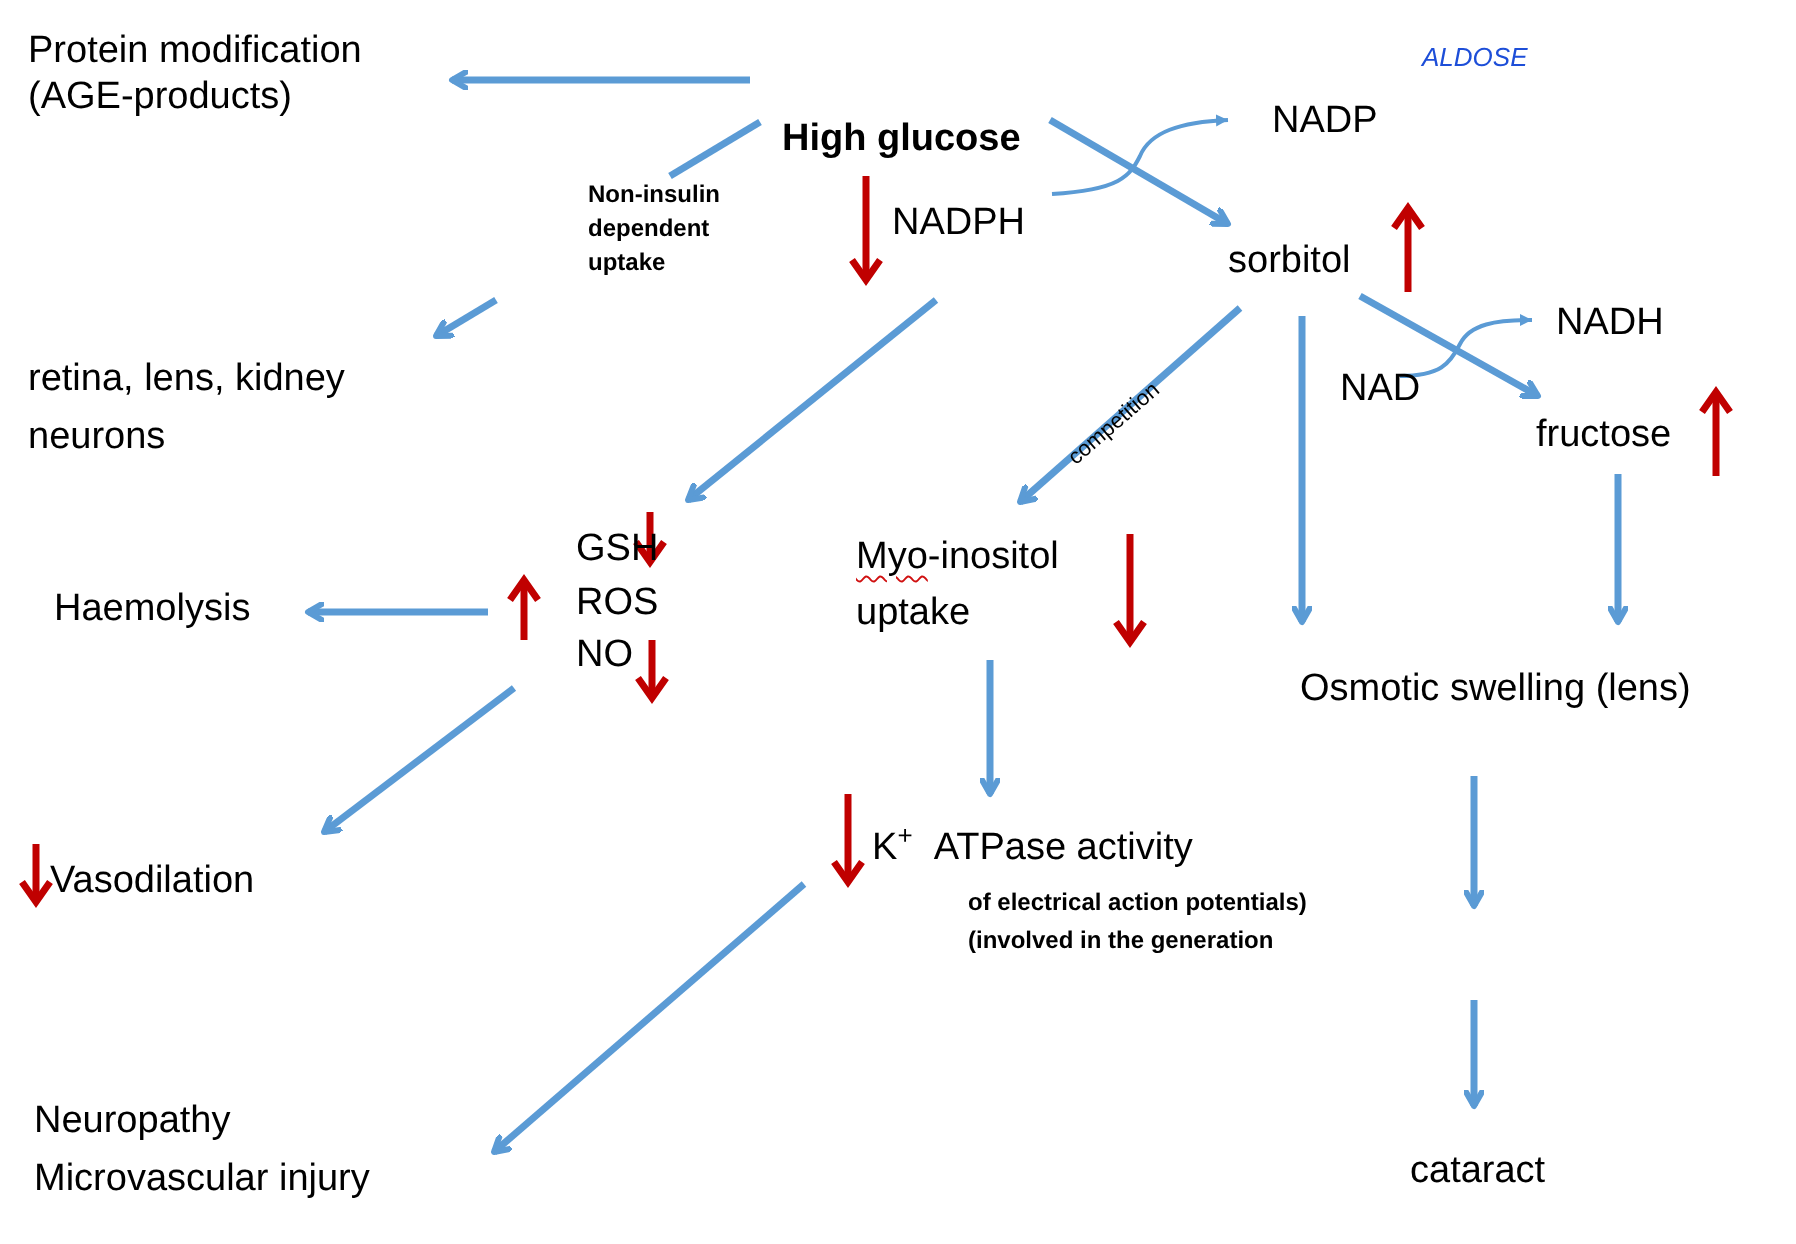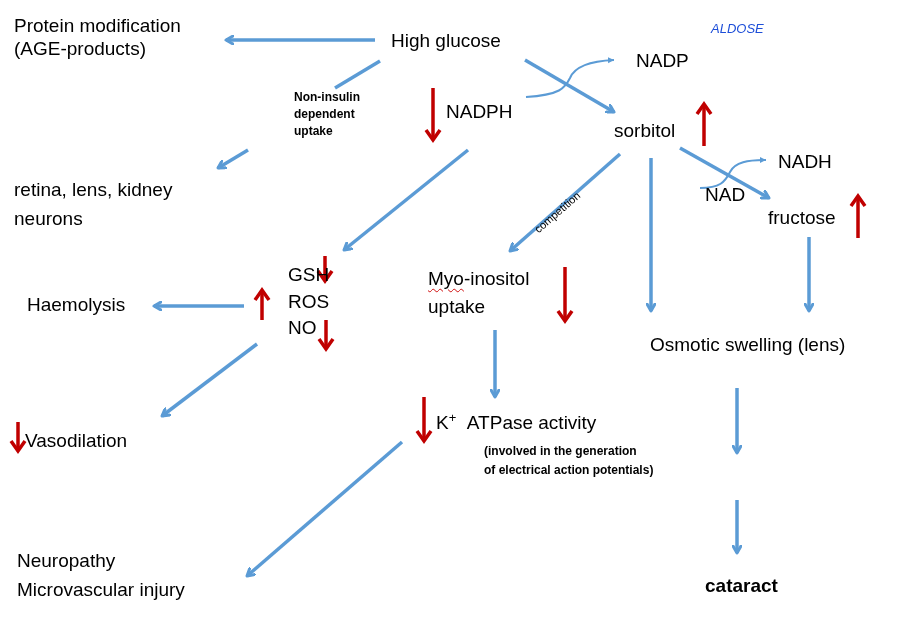--- a/index.html
+++ b/index.html
@@ -1,20 +1,20 @@
 <!DOCTYPE html>
 <html><head>
 <meta charset="utf-8">
 <style>
   html, body { margin: 0; padding: 0; background: #ffffff; }
   #canvas { position: relative; width: 898px; height: 622px; overflow: hidden; background: #ffffff;
     font-family: "Liberation Sans", "DejaVu Sans", sans-serif; color: #000; }
   .lbl { position: absolute; white-space: nowrap; font-size: 19px; line-height: 1.22; }
   .center { }
-  .bold { font-weight: normal; }
+  .bold { font-weight: bold; margin-top: 29px; }
   .small { font-size: 12px; font-weight: bold; line-height: 1.4; margin-left: 48px; }
   .enzyme { color: #1d4ed8; font-style: italic; font-size: 13px; line-height: 1.25; }
   .comp { position: absolute; font-size: 11px; transform-origin: left top; white-space: nowrap; }
   .squig { text-decoration: underline wavy #d01010; text-decoration-thickness: 1px; text-underline-offset: 3px; }
   sup { font-size: 13px; }
   svg#arrows { position: absolute; left: 0; top: 0; }
 </style>
 </head>
 <body>
 
@@ -126,21 +126,21 @@
 
   <div class="lbl" style="left:446px; top:100px;">NADPH</div>
   <div class="lbl" style="left:636px; top:49px;">NADP</div>
 
   <div class="lbl enzyme" style="left:711px; top:21px;">
     <div>ALDOSE</div>
   </div>
 
   <div class="lbl" style="left:614px; top:119px;">sorbitol</div>
   <div class="lbl" style="left:778px; top:150px;">NADH</div>
-  <div class="lbl" style="left:705px; top:183px;">NAD</div>
+  <div class="lbl" style="left:670px; top:183px;">NAD</div>
   <div class="lbl" style="left:768px; top:206px;">fructose</div>
 
   <div class="comp" style="left:532px; top:226px; transform: rotate(-41deg);">competition</div>
 
   <div class="lbl" style="left:288px; top:262px; line-height:1.4;">
     <div>GSH</div>
     <div>ROS</div>
     <div>NO</div>
   </div>
 
@@ -149,24 +149,24 @@
 
   <div class="lbl center" style="left:428px; top:265px; width:130px; line-height:1.45;">
     <div><span class="squig">Myo</span><span>-inositol</span></div>
     <div>uptake</div>
   </div>
 
   <div class="lbl" style="left:436px; top:410px;">
     <span>K</span><sup>+</sup>&nbsp;&nbsp;<span>ATPase activity</span>
   </div>
   <div class="lbl small" style="left:436px; top:442px; line-height:1.55;">
+    <div>of electrical action potentials)</div>
     <div>(involved in the generation</div>
-    <div>of electrical action potentials)</div>
   </div>
 
   <div class="lbl" style="left:650px; top:333px;">Osmotic swelling (lens)</div>
-  <div class="lbl" style="left:705px; top:574px;font-weight:bold;">cataract</div>
+  <div class="lbl" style="left:705px; top:574px;">cataract</div>
 
   <div class="lbl" style="left:17px; top:546px; line-height:1.55;">
     <div>Neuropathy</div>
     <div>Microvascular injury</div>
   </div>
 </div>
 
 </body></html>

